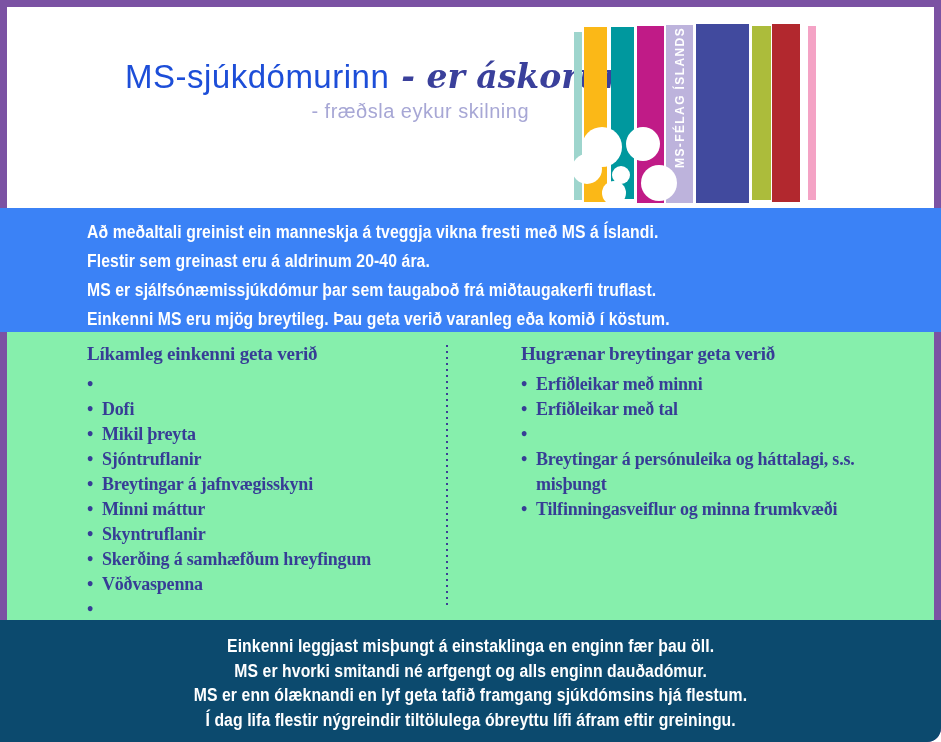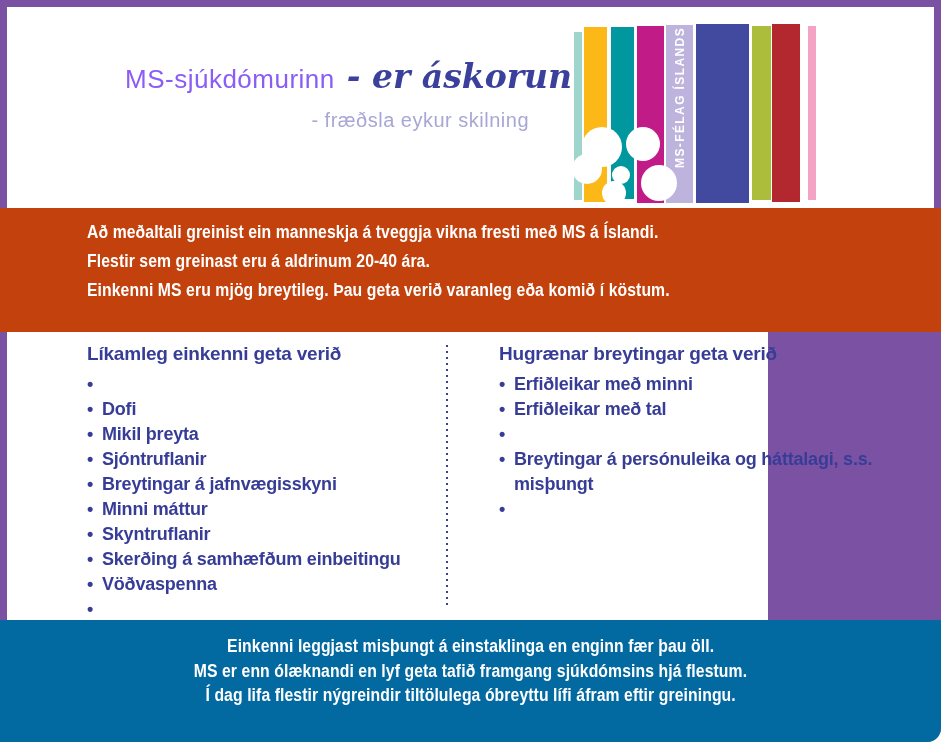--- a/index.html
+++ b/index.html
@@ -6,50 +6,50 @@
   html, body { margin: 0; padding: 0; background: #ffffff; }
   .page {
     position: relative; width: 941px; height: 742px;
     background: #7B52A3; overflow: hidden;
     font-family: "Liberation Sans", sans-serif;
     border-bottom-right-radius: 14px;
   }
   
   .sheet-header { position: absolute; left: 7px; top: 7px; width: 927px; height: 201px; background: #ffffff; }
   .title-line { position: absolute; left: 118px; top: 50px; white-space: nowrap; }
-  .title-regular { font-size: 26px; font-weight: 400; color: #8b5cf6; letter-spacing: 0.5px; margin-top: 45px; }
+  .title-regular { font-size: 33px; font-weight: 400; color: #1d4ed8; letter-spacing: 0.5px; margin-top: 45px; }
   .title-script { font-family: "DejaVu Serif", serif; font-style: italic; font-weight: bold; font-size: 33px; color: #3A409B; margin-left: 12px; }
-  .subtitle { position: absolute; left: 118px; top: 102px; width: 404px; text-align: right; font-size: 20px; color: #A7A7D5; letter-spacing: 0.5px; }
+  .subtitle { position: absolute; left: 118px; top: 93px; width: 404px; text-align: right; font-size: 20px; color: #A7A7D5; letter-spacing: 0.5px; }
   
   .logo { position: absolute; left: 567px; top: 17px; width: 242px; height: 181px; }
   .stripe { position: absolute; }
   .logo-circle { position: absolute; background: #ffffff; border-radius: 50%; }
   .logo-label {
     position: absolute; left: 99px; top: 144px;
     transform: rotate(-90deg); transform-origin: 0 0;
     white-space: nowrap; color: #ffffff; font-size: 12px; font-weight: bold; letter-spacing: 1.4px;
   }
   
-  .band-top { position: absolute; left: 0; top: 208px; width: 941px; height: 124px; background: #c2410c; padding: 10px 0 0 87px; }
+  .band-top { position: absolute; left: 0; top: 208px; width: 941px; height: 124px; background: #3b82f6; padding: 10px 0 0 87px; }
   .band-top .line { height: 29px; line-height: 29px; }
   .cond {
     display: inline-block; transform: scaleX(0.9); transform-origin: 0 50%;
     white-space: nowrap; color: #ffffff; font-weight: bold; font-size: 17.5px; letter-spacing: 0.1px;
   }
-  .band-bottom { position: absolute; left: 0; top: 620px; width: 941px; height: 122px; background: #0369a1; padding-top: 14px; text-align: center; }
+  .band-bottom { position: absolute; left: 0; top: 620px; width: 941px; height: 122px; background: #0c4a6e; padding-top: 14px; text-align: center; }
   .band-bottom .line { height: 24.5px; line-height: 24.5px; }
   .cond-c {
     display: inline-block; transform: scaleX(0.9); transform-origin: 50% 50%;
     white-space: nowrap; color: #ffffff; font-weight: bold; font-size: 17.5px; letter-spacing: 0.1px;
   }
   
-  .middle { position: absolute; left: 7px; top: 332px; width: 761px; height: 288px; background: #ffffff; }
+  .middle { position: absolute; left: 7px; top: 332px; width: 927px; height: 288px; background: #86efac; font-family: Liberation Serif, serif; }
   .col { position: absolute; top: 11px; }
   .col-physical { left: 80px; width: 352px; }
-  .col-cognitive { left: 492px; width: 382px; }
+  .col-cognitive { left: 514px; width: 382px; }
   .col-heading { font-weight: bold; font-size: 19px; color: #373D96; letter-spacing: -0.2px; height: 24px; margin-bottom: 5px; white-space: nowrap; }
   ul.symptoms { list-style: none; margin: 0; padding: 0; }
   ul.symptoms li { display: flex; font-weight: bold; font-size: 18px; color: #373D96; line-height: 25px; letter-spacing: -0.2px; }
   ul.symptoms .blt { flex: 0 0 15px; width: 15px; }
   .divider {
     position: absolute; left: 439px; top: 13px; width: 2px; height: 263px;
     background: repeating-linear-gradient(to bottom, #3B3F94 0px, #3B3F94 2px, transparent 2px, transparent 6px);
   }
 </style>
 </head>
@@ -81,20 +81,21 @@
       <div class="logo-circle" style="left:67px; top:141px; width:36px; height:36px;"></div>
       <div class="logo-circle" style="left:28px; top:157px; width:24px; height:24px;"></div>
 
       <div class="logo-label">MS-FÉLAG ÍSLANDS</div>
     </div>
   </div>
 
   <div class="band-top">
     <div class="line"><span class="cond">Að meðaltali greinist ein manneskja á tveggja vikna fresti með MS á Íslandi.</span></div>
     <div class="line"><span class="cond">Flestir sem greinast eru á aldrinum 20-40 ára.</span></div>
+    <div class="line"><span class="cond">MS er sjálfsónæmissjúkdómur þar sem taugaboð frá miðtaugakerfi truflast.</span></div>
     <div class="line"><span class="cond">Einkenni MS eru mjög breytileg. Þau geta verið varanleg eða komið í köstum.</span></div>
   </div>
 
   <div class="middle">
 
     <div class="col col-physical">
       <div class="col-heading">Líkamleg einkenni geta verið</div>
       <ul class="symptoms">
         <li>
             <span class="blt">•</span>
@@ -118,21 +119,21 @@
         <li>
             <span class="blt">•</span>
             <span>Minni máttur</span>
           </li>
         <li>
             <span class="blt">•</span>
             <span>Skyntruflanir</span>
           </li>
         <li>
             <span class="blt">•</span>
-            <span>Skerðing á samhæfðum einbeitingu</span>
+            <span>Skerðing á samhæfðum hreyfingum</span>
           </li>
         <li>
             <span class="blt">•</span>
             <span>Vöðvaspenna</span>
           </li>
         <li>
             <span class="blt">•</span>
           </li>
       </ul>
     </div>
@@ -152,24 +153,26 @@
           </li>
         <li>
             <span class="blt">•</span>
           </li>
         <li>
             <span class="blt">•</span>
             <span>Breytingar á persónuleika og háttalagi, s.s. misþungt</span>
           </li>
         <li>
             <span class="blt">•</span>
+            <span>Tilfinningasveiflur og minna frumkvæði</span>
           </li>
       </ul>
     </div>
   </div>
 
   <div class="band-bottom">
     <div class="line"><span class="cond-c">Einkenni leggjast misþungt á einstaklinga en enginn fær þau öll.</span></div>
+    <div class="line"><span class="cond-c">MS er hvorki smitandi né arfgengt og alls enginn dauðadómur.</span></div>
     <div class="line"><span class="cond-c">MS er enn ólæknandi en lyf geta tafið framgang sjúkdómsins hjá flestum.</span></div>
     <div class="line"><span class="cond-c">Í dag lifa flestir nýgreindir tiltölulega óbreyttu lífi áfram eftir greiningu.</span></div>
   </div>
 
 </div>
 
 </body></html>

